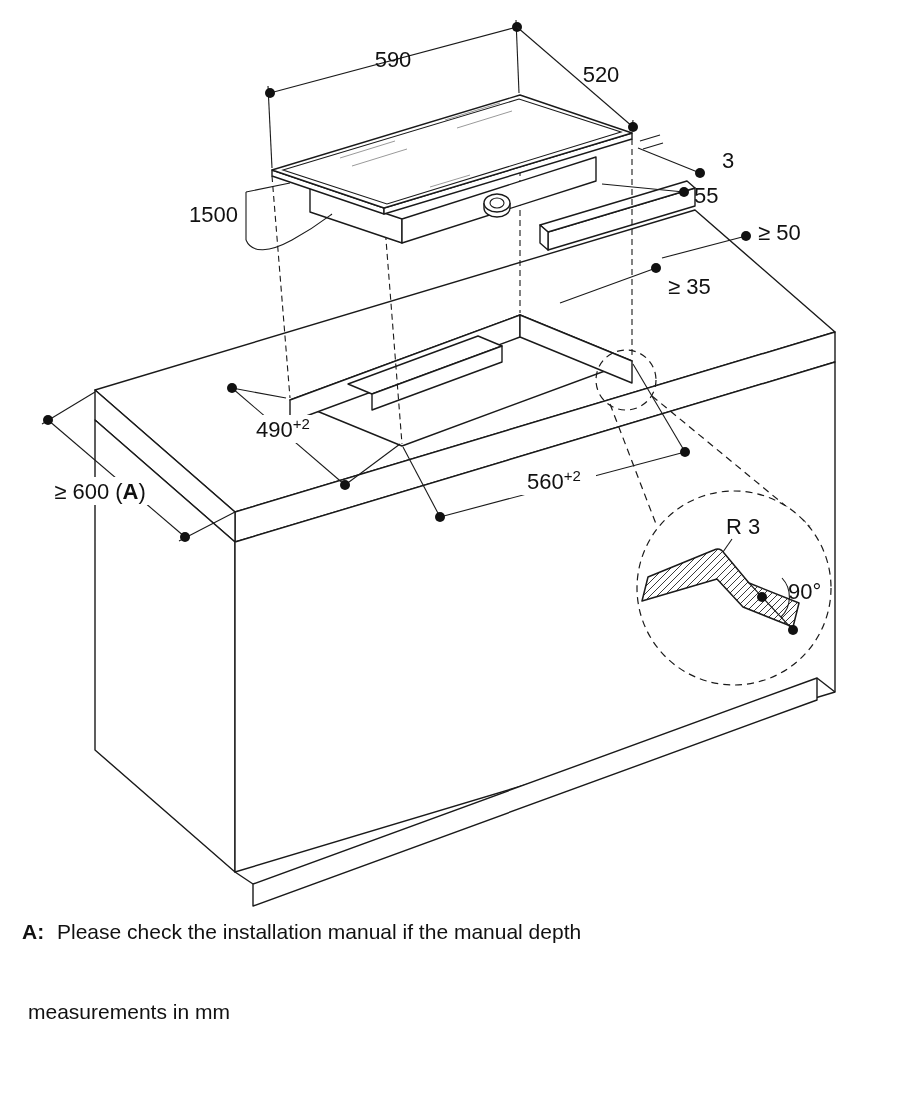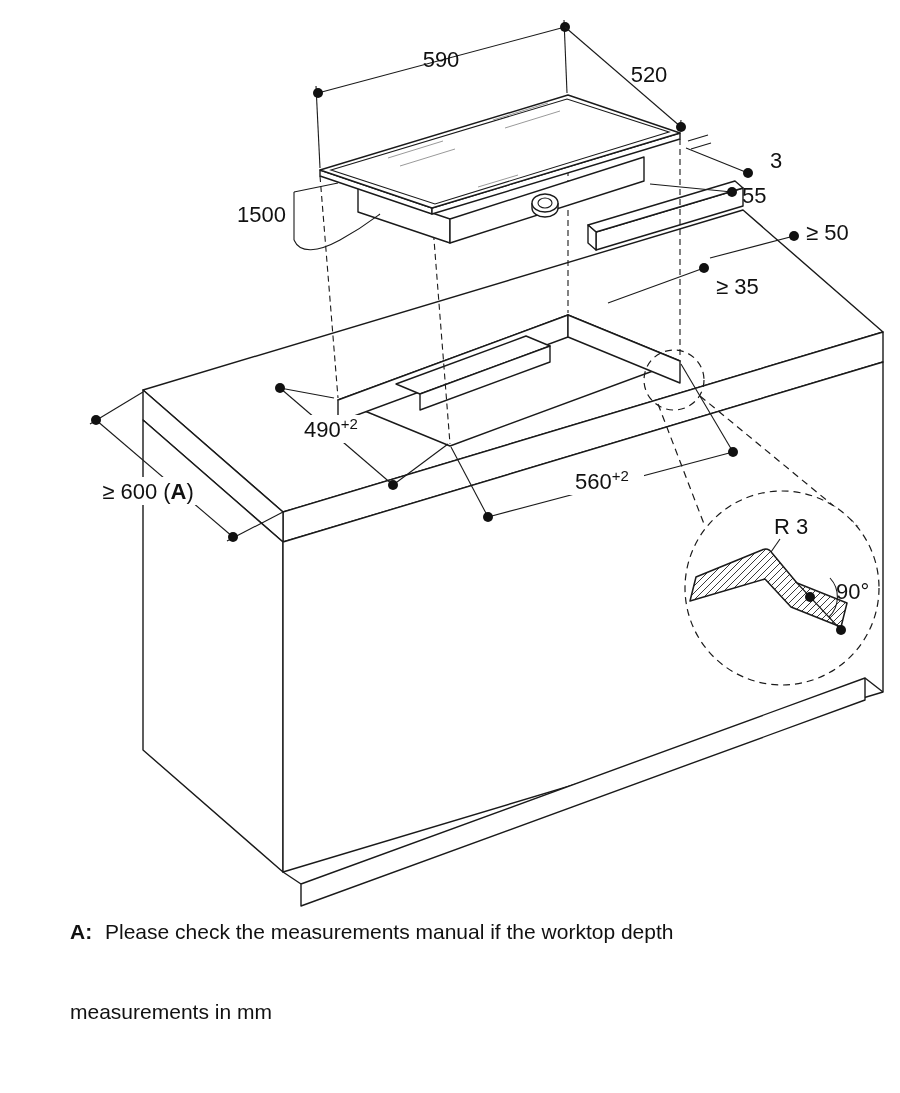--- a/index.html
+++ b/index.html
@@ -5,21 +5,21 @@
   html, body {
     margin: 0;
     padding: 0;
     background: #ffffff;
     width: 900px;
     height: 1093px;
     font-family: "Liberation Sans", sans-serif;
     color: #111;
     overflow: hidden;
   }
-  .stage { position: relative; width: 811px; height: 1093px; margin-left: 48px; }
+  .stage { position: relative; width: 811px; height: 1093px; }
   svg { position: absolute; left: 0; top: 0; }
 
   
   .obj  { fill: none; stroke: #1a1a1a; stroke-width: 1.4; stroke-linejoin: round; }
   .objw { fill: #ffffff; stroke: #1a1a1a; stroke-width: 1.4; stroke-linejoin: round; }
   .thin { fill: none; stroke: #1a1a1a; stroke-width: 1.1; }
   .dash { fill: none; stroke: #1a1a1a; stroke-width: 1.1; stroke-dasharray: 6 4; }
   .dashc{ fill: none; stroke: #1a1a1a; stroke-width: 1.2; stroke-dasharray: 7 5; }
   .dashcw{ fill:#ffffff; stroke: #1a1a1a; stroke-width: 1.2; stroke-dasharray: 7 5; }
   .mark { fill: none; stroke: #9a9a9a; stroke-width: 1; }
@@ -35,21 +35,21 @@
     left: 22px;
     top: 918px;
     width: 760px;
     font-size: 21px;
     line-height: 1.32;
   }
   .note-row { display: flex; }
   .note-key { font-weight: bold; width: 35px; flex: 0 0 35px; }
   .units {
     position: absolute;
-    left: 22px;
+    left: 28px;
     top: 1000px;
     font-size: 21px;
   }
 </style>
 </head>
 <body>
 
 <div class="stage">
 
 <svg width="900" height="1093" viewBox="0 0 900 1093">
@@ -228,20 +228,20 @@
     <circle class="dot" cx="793" cy="630" r="5"></circle>
     <path class="thin" d="M 781,617 A 28 28 0 0 0 782,578"></path>
     <text class="dimtext" x="788" y="599" text-anchor="start">90°</text>
   </g>
 </svg>
 
 <div class="notes">
   <div class="note-row">
     <span class="note-key">A:</span>
     <span class="note-text">
-      <span>Please check the measurements manual if the worktop depth</span><br>
+      <span>Please check the installation manual if the manual depth</span><br>
     </span>
   </div>
 </div>
 
 <div class="units">measurements in mm</div>
 
 </div>
 
 </body></html>

